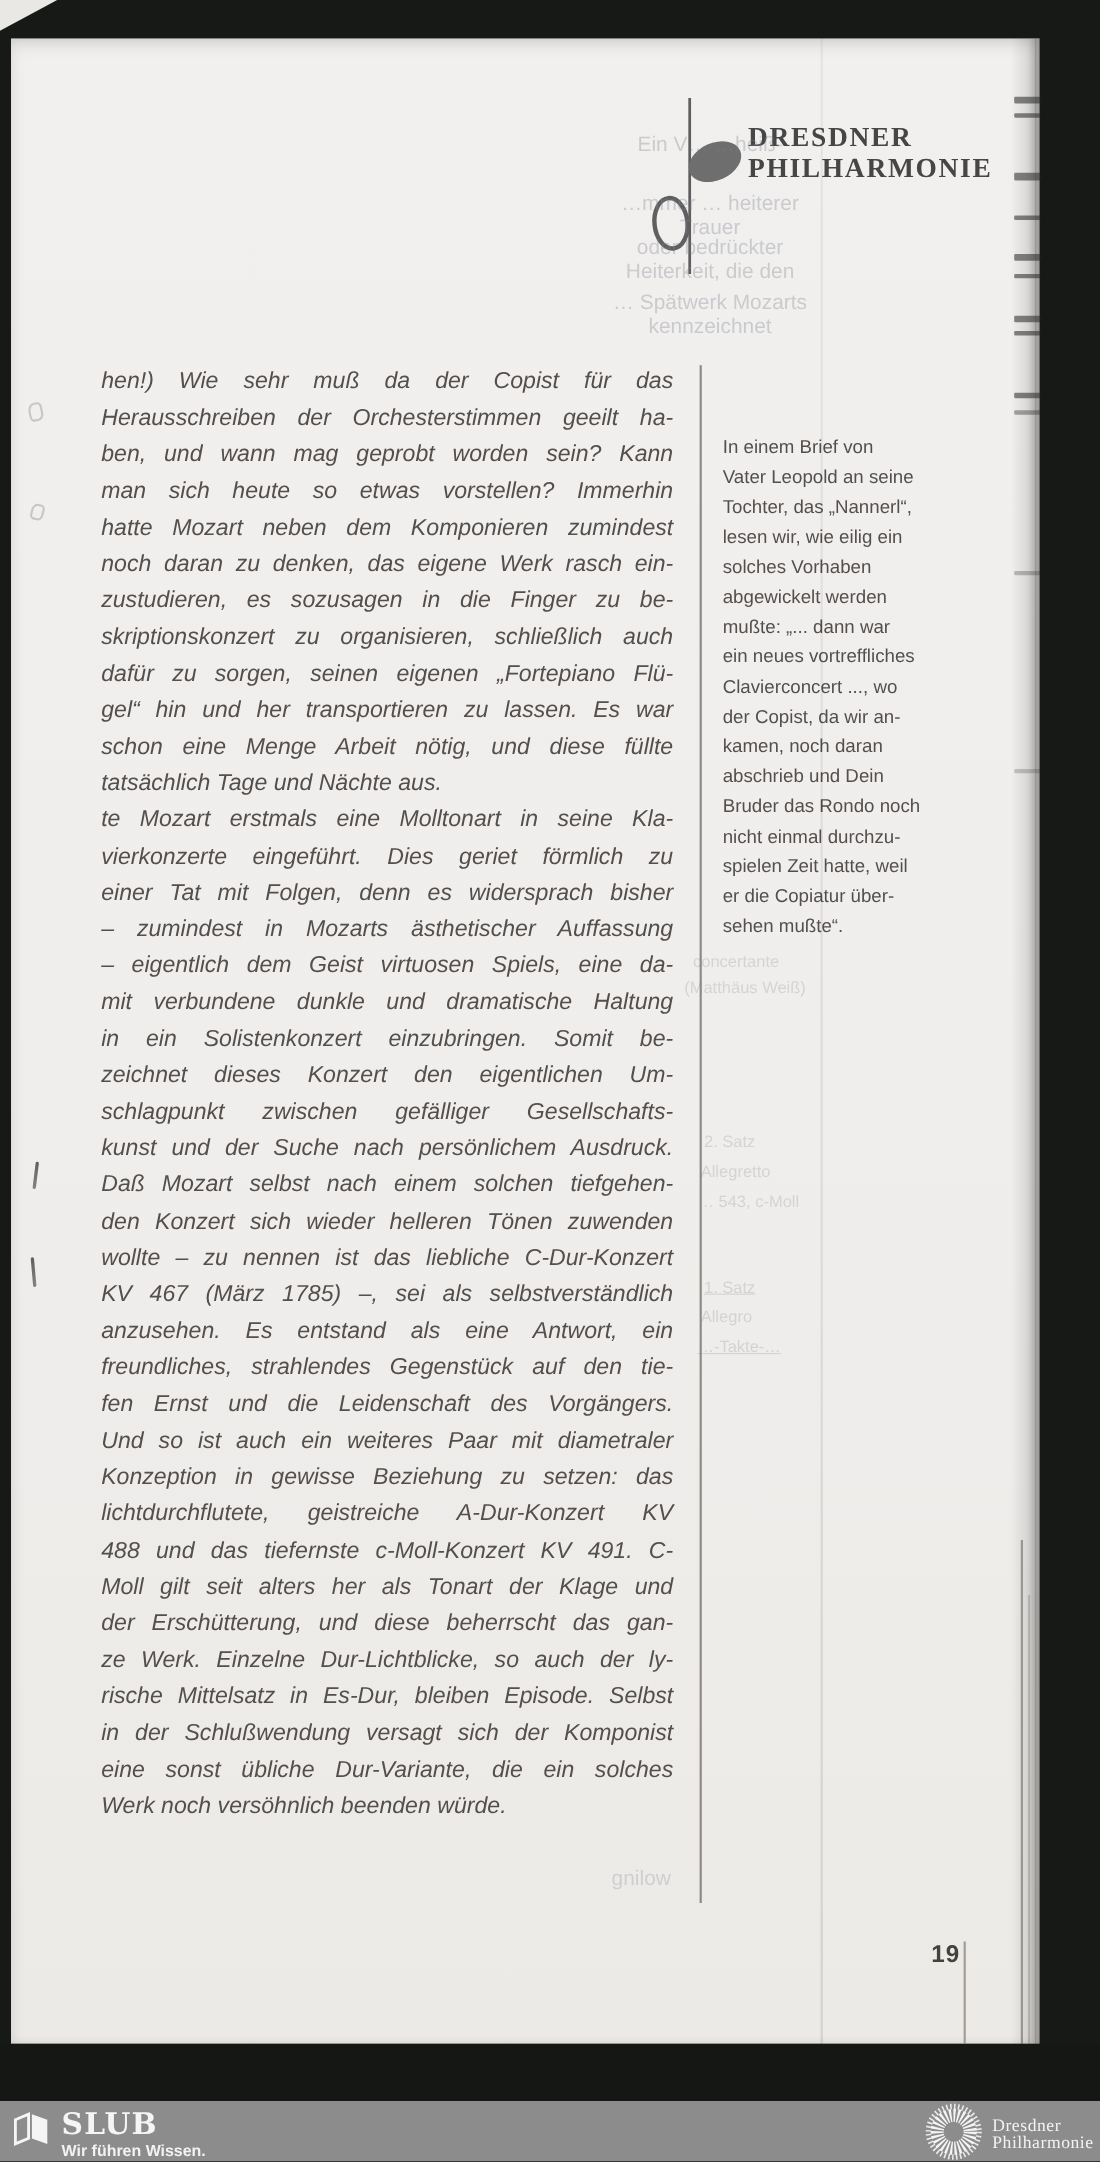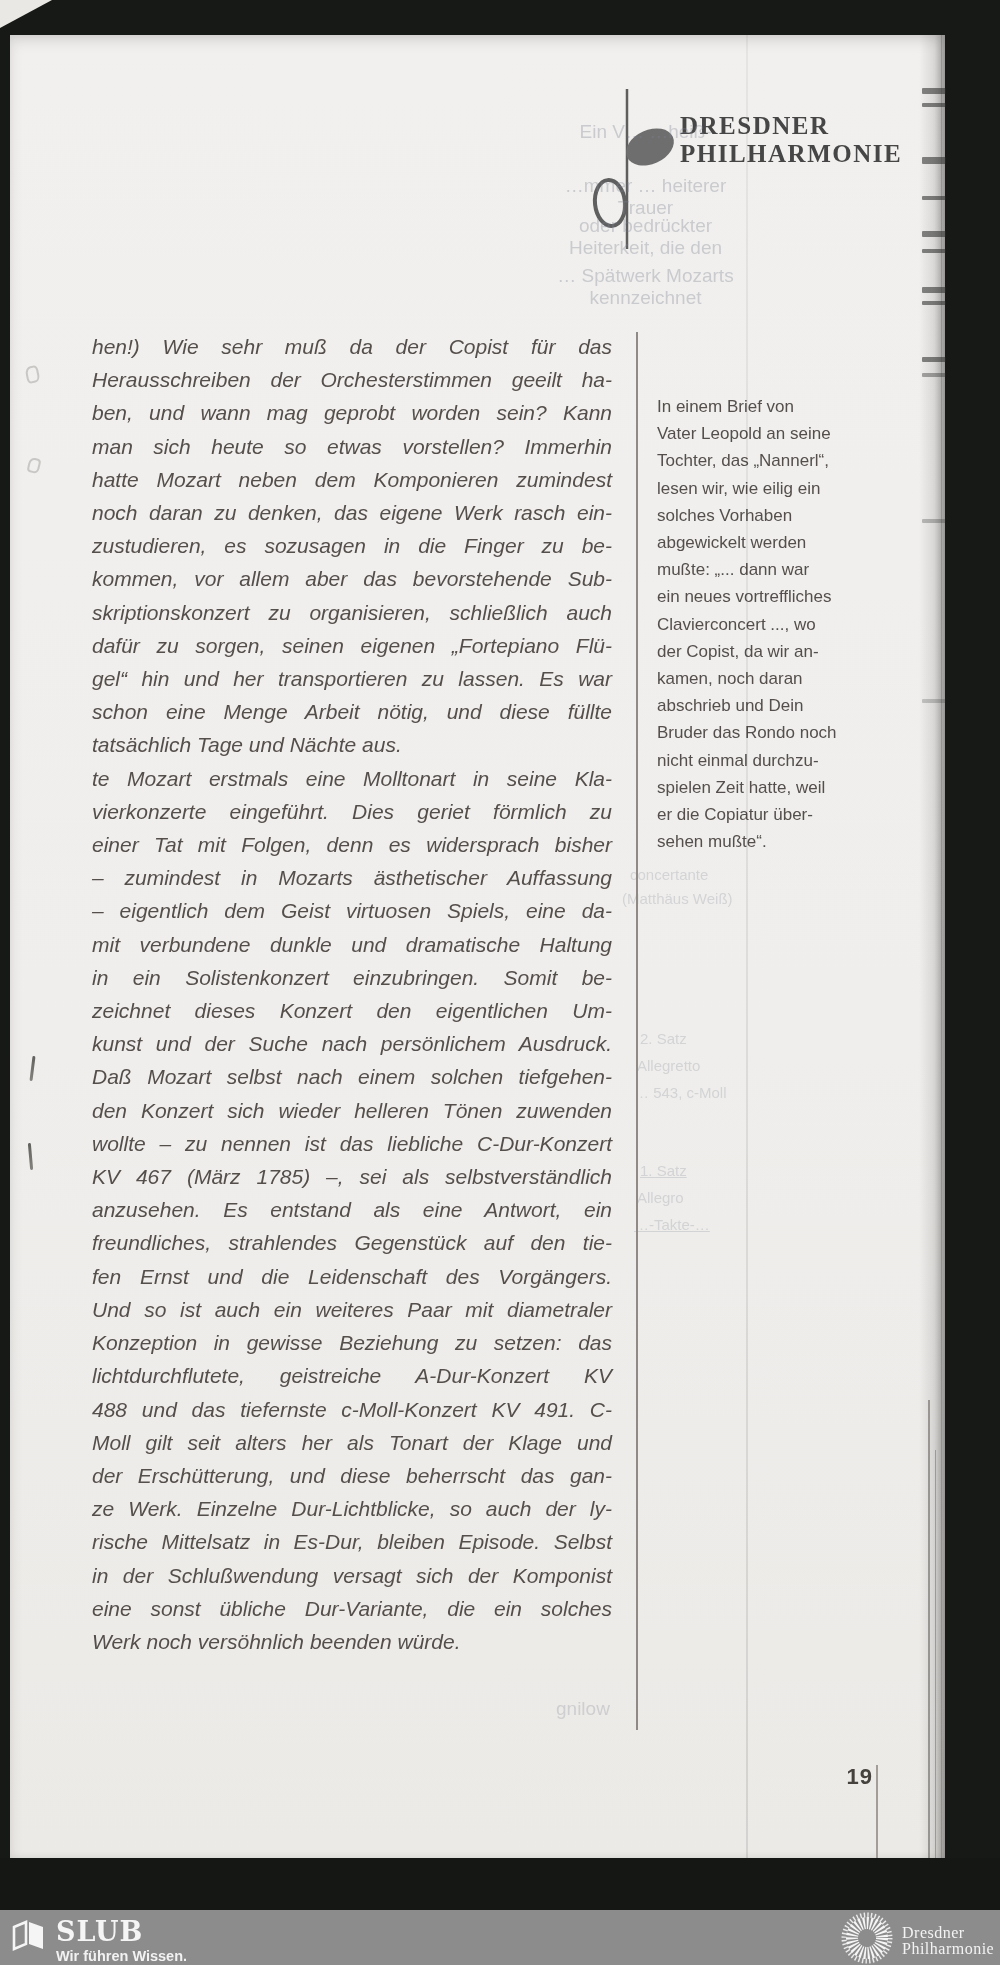--- a/index.html
+++ b/index.html
@@ -126,36 +126,36 @@
 
     <div class="main-col">
       <div>
           <div class="mline">hen!) Wie sehr muß da der Copist für das</div>
           <div class="mline">Herausschreiben der Orchesterstimmen geeilt ha-</div>
           <div class="mline">ben, und wann mag geprobt worden sein? Kann</div>
           <div class="mline">man sich heute so etwas vorstellen? Immerhin</div>
           <div class="mline">hatte Mozart neben dem Komponieren zumindest</div>
           <div class="mline">noch daran zu denken, das eigene Werk rasch ein-</div>
           <div class="mline">zustudieren, es sozusagen in die Finger zu be-</div>
-          <div class="mline">kommen, vor allem aber das bevorstehende Sub-</div>
           <div class="mline">skriptionskonzert zu organisieren, schließlich auch</div>
           <div class="mline">dafür zu sorgen, seinen eigenen „Fortepiano Flü-</div>
           <div class="mline">gel“ hin und her transportieren zu lassen. Es war</div>
           <div class="mline">schon eine Menge Arbeit nötig, und diese füllte</div>
           <div class="mline last">tatsächlich Tage und Nächte aus.</div>
         </div>
       <div>
           <div class="mline">te Mozart erstmals eine Molltonart in seine Kla-</div>
           <div class="mline">vierkonzerte eingeführt. Dies geriet förmlich zu</div>
           <div class="mline">einer Tat mit Folgen, denn es widersprach bisher</div>
           <div class="mline">– zumindest in Mozarts ästhetischer Auffassung</div>
           <div class="mline">– eigentlich dem Geist virtuosen Spiels, eine da-</div>
           <div class="mline">mit verbundene dunkle und dramatische Haltung</div>
           <div class="mline">in ein Solistenkonzert einzubringen. Somit be-</div>
           <div class="mline">zeichnet dieses Konzert den eigentlichen Um-</div>
+          <div class="mline">schlagpunkt zwischen gefälliger Gesellschafts-</div>
           <div class="mline">kunst und der Suche nach persönlichem Ausdruck.</div>
           <div class="mline">Daß Mozart selbst nach einem solchen tiefgehen-</div>
           <div class="mline">den Konzert sich wieder helleren Tönen zuwenden</div>
           <div class="mline">wollte – zu nennen ist das liebliche C-Dur-Konzert</div>
           <div class="mline">KV 467 (März 1785) –, sei als selbstverständlich</div>
           <div class="mline">anzusehen. Es entstand als eine Antwort, ein</div>
           <div class="mline">freundliches, strahlendes Gegenstück auf den tie-</div>
           <div class="mline">fen Ernst und die Leidenschaft des Vorgängers.</div>
           <div class="mline">Und so ist auch ein weiteres Paar mit diametraler</div>
           <div class="mline">Konzeption in gewisse Beziehung zu setzen: das</div>

